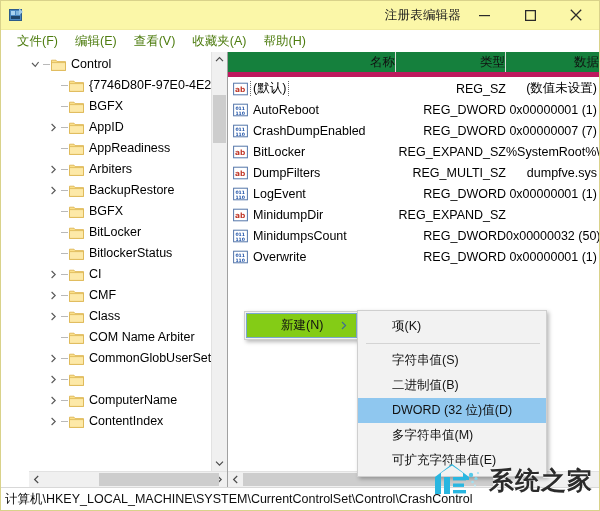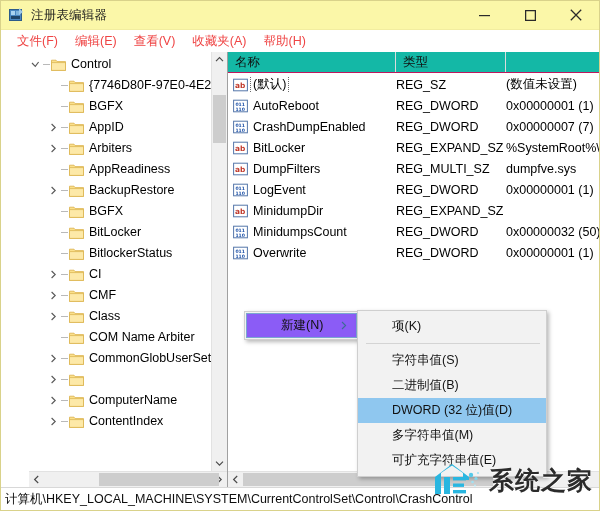--- a/index.html
+++ b/index.html
@@ -3,36 +3,36 @@
 <meta charset="utf-8">
 <style>
   html,body{margin:0;padding:0;}
   body{
     width:600px;height:511px;overflow:hidden;
     font-family:"Liberation Sans","DejaVu Sans",sans-serif;
     font-size:12px;color:#000;background:#fff;
     -webkit-font-smoothing:antialiased;
   }
   .window{position:relative;width:600px;height:511px;box-sizing:border-box;
-    border:1px solid #d9d28a;background:#fff;display:flex;flex-direction:column;}
+    border:1px solid #d9d28a;background:#fff;display:flex;flex-direction:column;text-align:right;}
 
   
   .titlebar{height:28px;background:#fbf7a8;display:flex;align-items:center;
     flex:0 0 auto;border-bottom:1px solid #f2eda0;}
   .app-icon{width:18px;height:18px;margin-left:6px;margin-right:6px;position:relative;flex:0 0 auto;}
   .app-icon svg{display:block;}
   .title-text{font-size:12.5px;color:#1b1b1b;letter-spacing:.2px;flex:1 1 auto;}
   .win-btns{display:flex;height:28px;flex:0 0 auto;}
   .win-btn{width:46px;height:28px;display:flex;align-items:center;justify-content:center;}
   .win-btn svg{display:block;}
 
   
   .menubar{height:22px;background:#fff;display:flex;align-items:center;
     padding-left:8px;flex:0 0 auto;}
-  .menu-item{font-size:12.5px;color:#ef4444;padding:2px 9px 2px 8px;white-space:nowrap;}
+  .menu-item{font-size:12.5px;color:#4d7c0f;padding:2px 9px 2px 8px;white-space:nowrap;}
 
   
   .split{flex:1 1 auto;display:flex;min-height:0;background:#fff;position:relative;}
 
   
   .tree-pane{width:199px;flex:0 0 199px;display:flex;flex-direction:column;
     border-right:1px solid #a0a0a0;box-sizing:border-box;background:#fff;min-height:0;margin-left:28px;}
   .tree-scroll-wrap{flex:1 1 auto;display:flex;min-height:0;overflow:hidden;}
   .tree{flex:1 1 auto;overflow:hidden;position:relative;padding-top:2px;}
   .tnode{height:21px;display:flex;align-items:center;white-space:nowrap;
@@ -55,22 +55,22 @@
   
   .hsb{height:15px;flex:0 0 15px;background:#f0f0f0;display:flex;align-items:center;
     border-top:1px solid #e2e2e2;}
   .hsb-arrow{width:15px;height:15px;display:flex;align-items:center;justify-content:center;}
   .hsb-track{flex:1 1 auto;height:15px;position:relative;}
   .hsb-thumb{position:absolute;top:1px;bottom:1px;background:#cdcdcd;}
 
   
   .list-pane{flex:1 1 auto;display:flex;flex-direction:column;min-width:0;background:#fff;
     position:relative;}
-  .lheader{height:20px;flex:0 0 20px;display:flex;background:#14b8a6;
-    border-bottom:1px solid #be185d;align-items:center;}
+  .lheader{height:20px;flex:0 0 20px;display:flex;background:#15803d;
+    border-bottom:5px solid #be185d;align-items:center;}
   .lh{font-size:12.5px;color:#111;padding-left:7px;box-sizing:border-box;
     border-right:1px solid #dcdcdc;height:20px;line-height:20px;overflow:hidden;white-space:nowrap;}
   .lh.c0{width:168px;flex:0 0 168px;}
   .lh.c1{width:110px;flex:0 0 110px;}
   .lh.c2{flex:1 1 auto;border-right:none;}
   .lrows{flex:1 1 auto;overflow:hidden;position:relative;padding-top:1px;}
   .lrow{height:21px;display:flex;align-items:center;white-space:nowrap;font-size:12.5px;}
   .lc0{width:168px;flex:0 0 168px;display:flex;align-items:center;padding-left:5px;box-sizing:border-box;overflow:hidden;}
   .lc1{width:110px;flex:0 0 110px;overflow:hidden;}
   .lc2{flex:1 1 auto;overflow:hidden;padding-right:2px;}
@@ -81,21 +81,21 @@
   .lhsb{height:15px;flex:0 0 15px;background:#f0f0f0;display:flex;align-items:center;
     border-top:1px solid #e2e2e2;}
 
   
   .ctx{position:absolute;background:#f2f2f2;border:1px solid #cfcfcf;
     box-shadow:2px 2px 4px rgba(0,0,0,.28);z-index:40;padding:2px 0;}
   .ctx-main{left:243px;top:259px;width:113px;padding:1px 0;}
   .ctx-sub{left:356px;top:258px;width:188px;background:#f2f2f2;padding:3px 0;}
   .ctxi{height:25px;display:flex;align-items:center;font-size:12.5px;color:#111;
     padding-left:34px;padding-right:10px;white-space:nowrap;position:relative;box-sizing:border-box;}
-  .ctxi.hoverlite{background:#8b5cf6;border:1px solid #7aa7d0;
+  .ctxi.hoverlite{background:#84cc16;border:1px solid #7aa7d0;
     margin:0 1px;height:25px;box-sizing:border-box;}
   .ctxi.selected{background:#8fc7ef;}
   .ctxi .arrow{position:absolute;right:9px;top:50%;transform:translateY(-50%);}
   .ctx-sep{height:1px;background:#d4d4d4;margin:4px 6px 4px 8px;}
 
   
   .statusbar{height:22px;flex:0 0 22px;background:#fff;border-top:1px solid #d8d8d8;
     display:flex;align-items:center;padding-left:4px;font-size:12.5px;color:#0d0d0d;
     white-space:nowrap;overflow:hidden;}
 
@@ -216,49 +216,49 @@
               <span class="folder">
                 <svg width="15" height="13" viewBox="0 0 15 13">
                   <path d="M0.5 2.2 L5 2.2 L6.2 3.6 L14.5 3.6 L14.5 12.4 L0.5 12.4 Z" fill="#fbe08a" stroke="#d9b04a" stroke-width="0.8"></path>
                   <path d="M0.5 4.6 L14.5 4.6 L14.5 12.4 L0.5 12.4 Z" fill="#fde9a8" stroke="#d9b04a" stroke-width="0.7"></path>
                 </svg>
               </span>
               <span class="tlabel">AppID</span>
             </div>
             <div class="tnode">
               <span style="display:inline-block;width:18px;flex:0 0 18px;"></span>
+              <span class="tw"></span>
+              <span class="tdash">
+                <i></i>
+              </span>
+              <span class="folder">
+                <svg width="15" height="13" viewBox="0 0 15 13">
+                  <path d="M0.5 2.2 L5 2.2 L6.2 3.6 L14.5 3.6 L14.5 12.4 L0.5 12.4 Z" fill="#fbe08a" stroke="#d9b04a" stroke-width="0.8"></path>
+                  <path d="M0.5 4.6 L14.5 4.6 L14.5 12.4 L0.5 12.4 Z" fill="#fde9a8" stroke="#d9b04a" stroke-width="0.7"></path>
+                </svg>
+              </span>
+              <span class="tlabel">AppReadiness</span>
+            </div>
+            <div class="tnode">
+              <span style="display:inline-block;width:18px;flex:0 0 18px;"></span>
               <span class="tw">
                 <svg width="9" height="9" viewBox="0 0 9 9">
                   <path d="M2.6 1 L6.2 4.5 L2.6 8" stroke="#5a5a5a" stroke-width="1.15" fill="none"></path>
                 </svg>
               </span>
               <span class="tdash">
                 <i></i>
               </span>
               <span class="folder">
                 <svg width="15" height="13" viewBox="0 0 15 13">
                   <path d="M0.5 2.2 L5 2.2 L6.2 3.6 L14.5 3.6 L14.5 12.4 L0.5 12.4 Z" fill="#fbe08a" stroke="#d9b04a" stroke-width="0.8"></path>
                   <path d="M0.5 4.6 L14.5 4.6 L14.5 12.4 L0.5 12.4 Z" fill="#fde9a8" stroke="#d9b04a" stroke-width="0.7"></path>
                 </svg>
               </span>
               <span class="tlabel">Arbiters</span>
-            </div>
-            <div class="tnode">
-              <span style="display:inline-block;width:18px;flex:0 0 18px;"></span>
-              <span class="tw"></span>
-              <span class="tdash">
-                <i></i>
-              </span>
-              <span class="folder">
-                <svg width="15" height="13" viewBox="0 0 15 13">
-                  <path d="M0.5 2.2 L5 2.2 L6.2 3.6 L14.5 3.6 L14.5 12.4 L0.5 12.4 Z" fill="#fbe08a" stroke="#d9b04a" stroke-width="0.8"></path>
-                  <path d="M0.5 4.6 L14.5 4.6 L14.5 12.4 L0.5 12.4 Z" fill="#fde9a8" stroke="#d9b04a" stroke-width="0.7"></path>
-                </svg>
-              </span>
-              <span class="tlabel">AppReadiness</span>
             </div>
             <div class="tnode">
               <span style="display:inline-block;width:18px;flex:0 0 18px;"></span>
               <span class="tw">
                 <svg width="9" height="9" viewBox="0 0 9 9">
                   <path d="M2.6 1 L6.2 4.5 L2.6 8" stroke="#5a5a5a" stroke-width="1.15" fill="none"></path>
                 </svg>
               </span>
               <span class="tdash">
                 <i></i>
@@ -483,20 +483,21 @@
               <path d="M1.6 1 L5.2 4.5 L1.6 8" stroke="#4a4a4a" stroke-width="1.15" fill="none"></path>
             </svg>
         </div>
       </div>
     </div>
 
     <div class="list-pane">
       <div class="lheader">
         <div class="lh c0">名称</div>
         <div class="lh c1">类型</div>
+        <div class="lh c2">数据</div>
       </div>
       <div class="lrows" id="lrows">
           <div class="lrow">
             <span class="lc0">
               <span class="vicon">
                 <svg width="15" height="14" viewBox="0 0 15 14">
                   <rect x="0.6" y="1.2" width="13.8" height="11.6" fill="#fff" stroke="#5577aa" stroke-width="1"></rect>
                   <text x="7.2" y="9.6" font-size="7.4" font-family="DejaVu Sans, sans-serif" font-weight="bold" fill="#c0392b" text-anchor="middle">ab</text>
                 </svg>
               </span>

